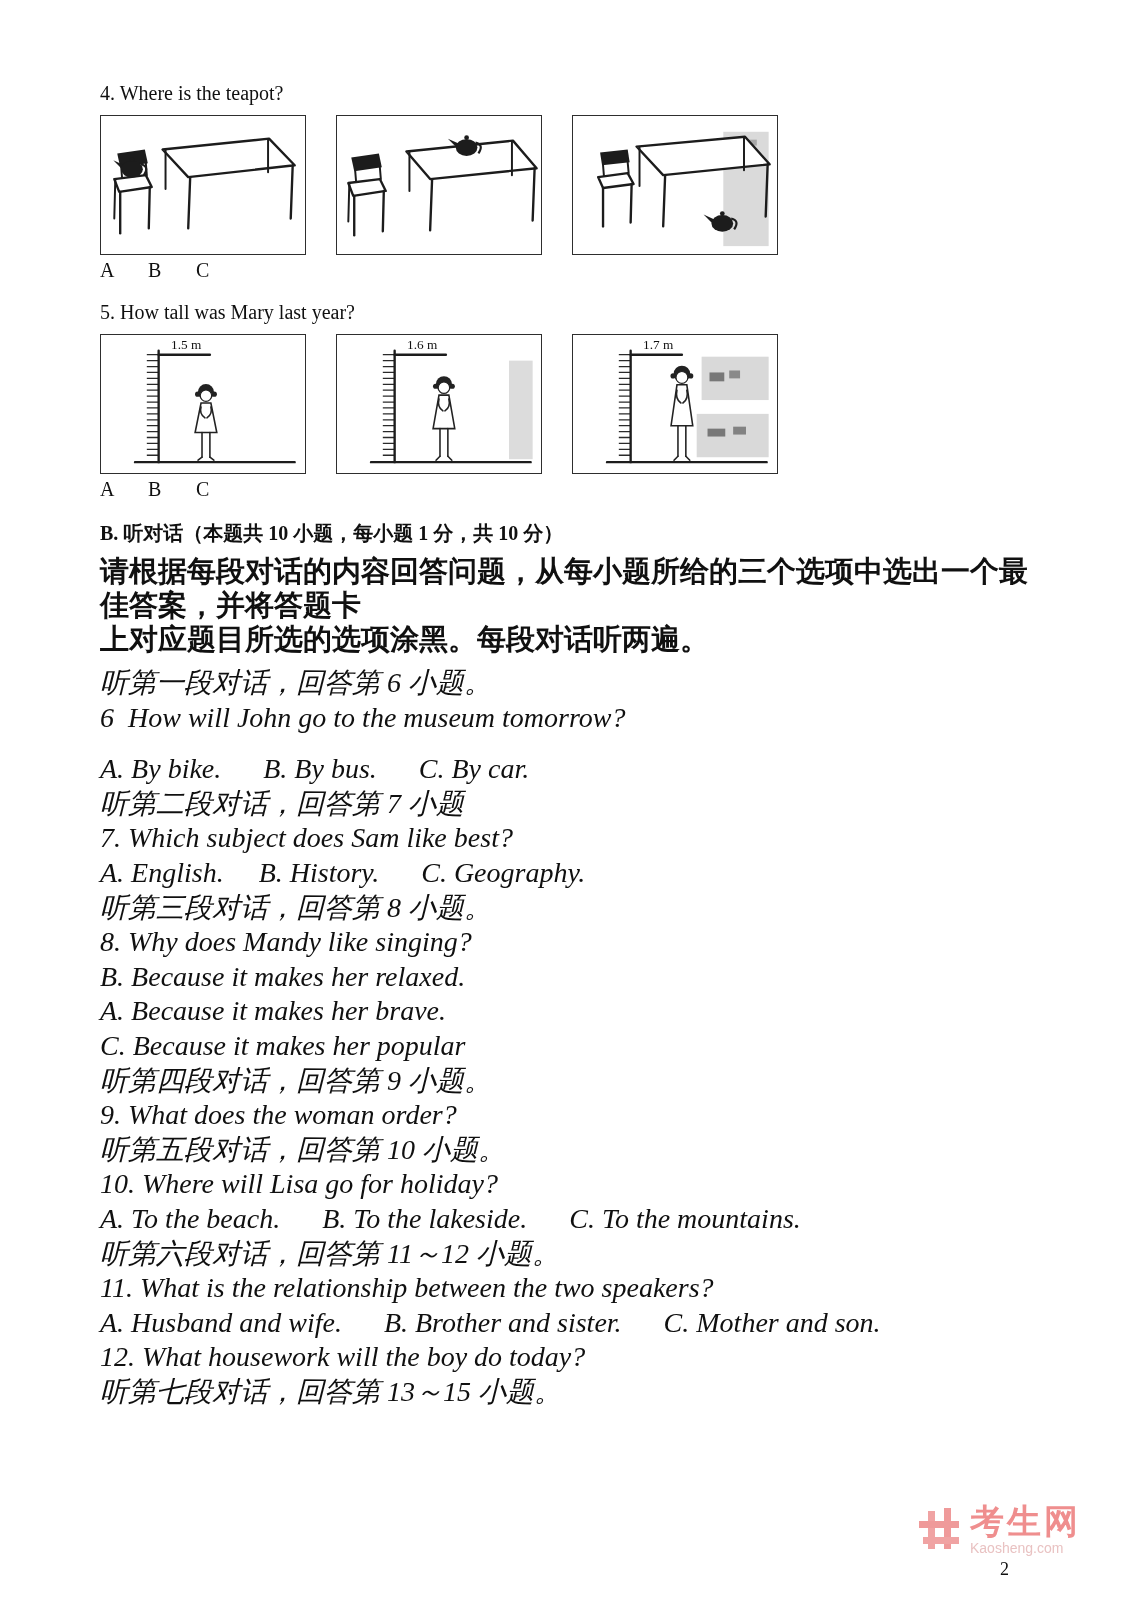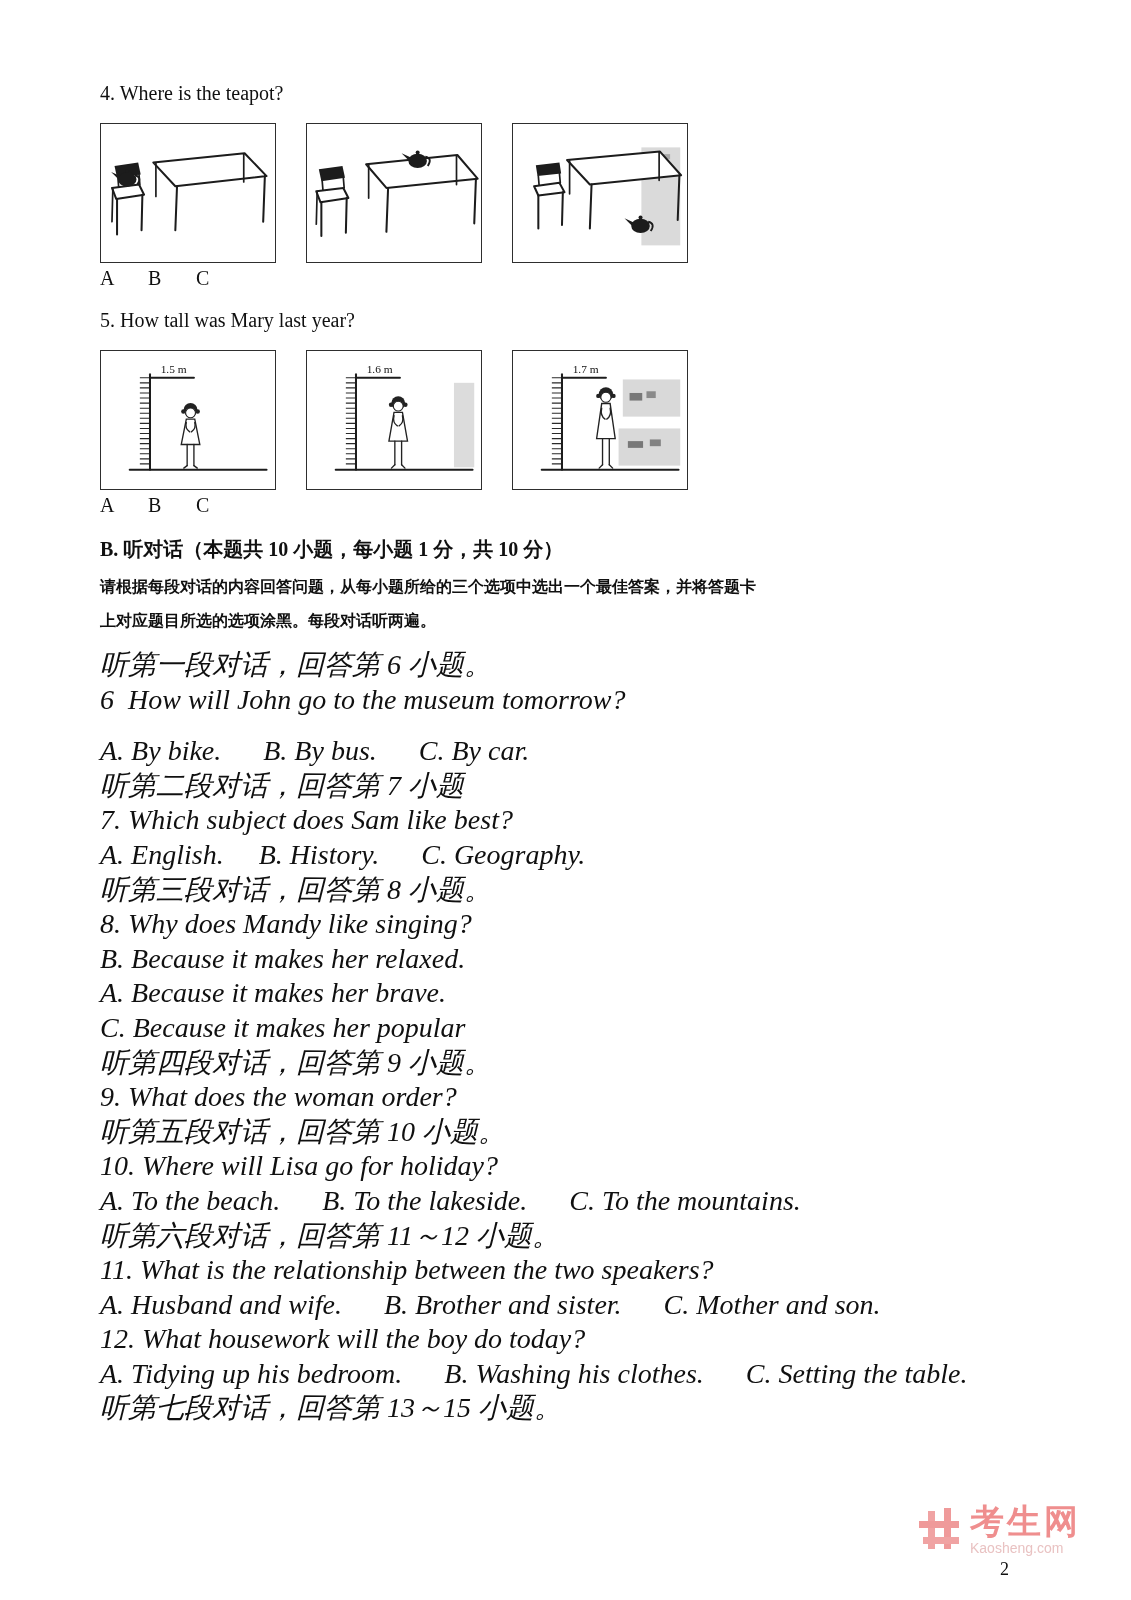--- a/index.html
+++ b/index.html
@@ -4,27 +4,27 @@
 <style>
   * { margin:0; padding:0; box-sizing:border-box; }
   html, body { background:#ffffff; }
   body {
     width:1131px; height:1600px; position:relative; overflow:hidden;
     font-family:"Liberation Serif", serif; color:#101010;
   }
   .content { position:absolute; left:100px; top:80px; width:950px; }
   .prompt { font-size:20px; line-height:26px; }
   .img-row { display:flex; gap:30px; margin-top:9px; }
-  .img-box { width:176px; height:140px; border:1.5px solid #2e2e2e; background:#fff;margin-top:8px; }
+  .img-box { width:206px; height:140px; border:1.5px solid #2e2e2e; background:#fff; }
   .img-box svg { display:block; width:100%; height:100%; }
   .abc-row { margin-top:4px; font-size:20px; line-height:23px; }
   .abc-row span { display:inline-block; width:48px; }
   .q5-block { margin-top:17px; }
   .sec-heading { margin-top:16px; font-size:20px; font-weight:bold; line-height:32px; }
-  .instructions { font-weight:bold; font-size:16px; line-height:34px; margin-top:5px; }
+  .instructions { font-weight:bold; font-size:29px; line-height:34px; margin-top:5px; }
   .lines { margin-top:10px; }
   .line { font-size:28px; line-height:34.6px; white-space:pre-wrap;font-style:italic; }
   .extra-gap { margin-top:17px; }
   
   .ln { stroke:#1c1c1c; stroke-width:2.4; fill:none; stroke-linecap:round; }
   .lnf { stroke:#1c1c1c; stroke-width:2.4; fill:#ffffff; stroke-linejoin:round; }
   .ln-thin { stroke:#1c1c1c; stroke-width:2; fill:none; stroke-linecap:round; }
   .tick { stroke:#2a2a2a; stroke-width:1.3; fill:none; }
   .hlabel { font-family:"Liberation Serif", serif; font-size:13.5px; fill:#101010; }
   .girl-line { stroke:#222; stroke-width:1.6; fill:none; stroke-linecap:round; }
@@ -251,21 +251,20 @@
     <div class="line">C. Because it makes her popular</div>
     <div class="line">听第四段对话，回答第 9 小题。</div>
     <div class="line">9. What does the woman order?</div>
     <div class="line">听第五段对话，回答第 10 小题。</div>
     <div class="line">10. Where will Lisa go for holiday?</div>
     <div class="line">A. To the beach.      B. To the lakeside.      C. To the mountains.</div>
     <div class="line">听第六段对话，回答第 11～12 小题。</div>
     <div class="line">11. What is the relationship between the two speakers?</div>
     <div class="line">A. Husband and wife.      B. Brother and sister.      C. Mother and son.</div>
     <div class="line">12. What housework will the boy do today?</div>
-    <div class="line">A. Tidying up his bedroom.      B. Washing his clothes.      C. Setting the table.</div>
     <div class="line">听第七段对话，回答第 13～15 小题。</div>
   </div>
 
 </div>
 
 <div class="watermark">
   <svg width="44" height="44" viewBox="0 0 44 44">
     <rect x="11" y="3" width="7" height="38" fill="#f0a3a3"></rect>
     <rect x="27" y="0" width="7" height="41" fill="#ef9a9a"></rect>
     <rect x="2" y="13" width="40" height="7" fill="#ef9a9a"></rect>

